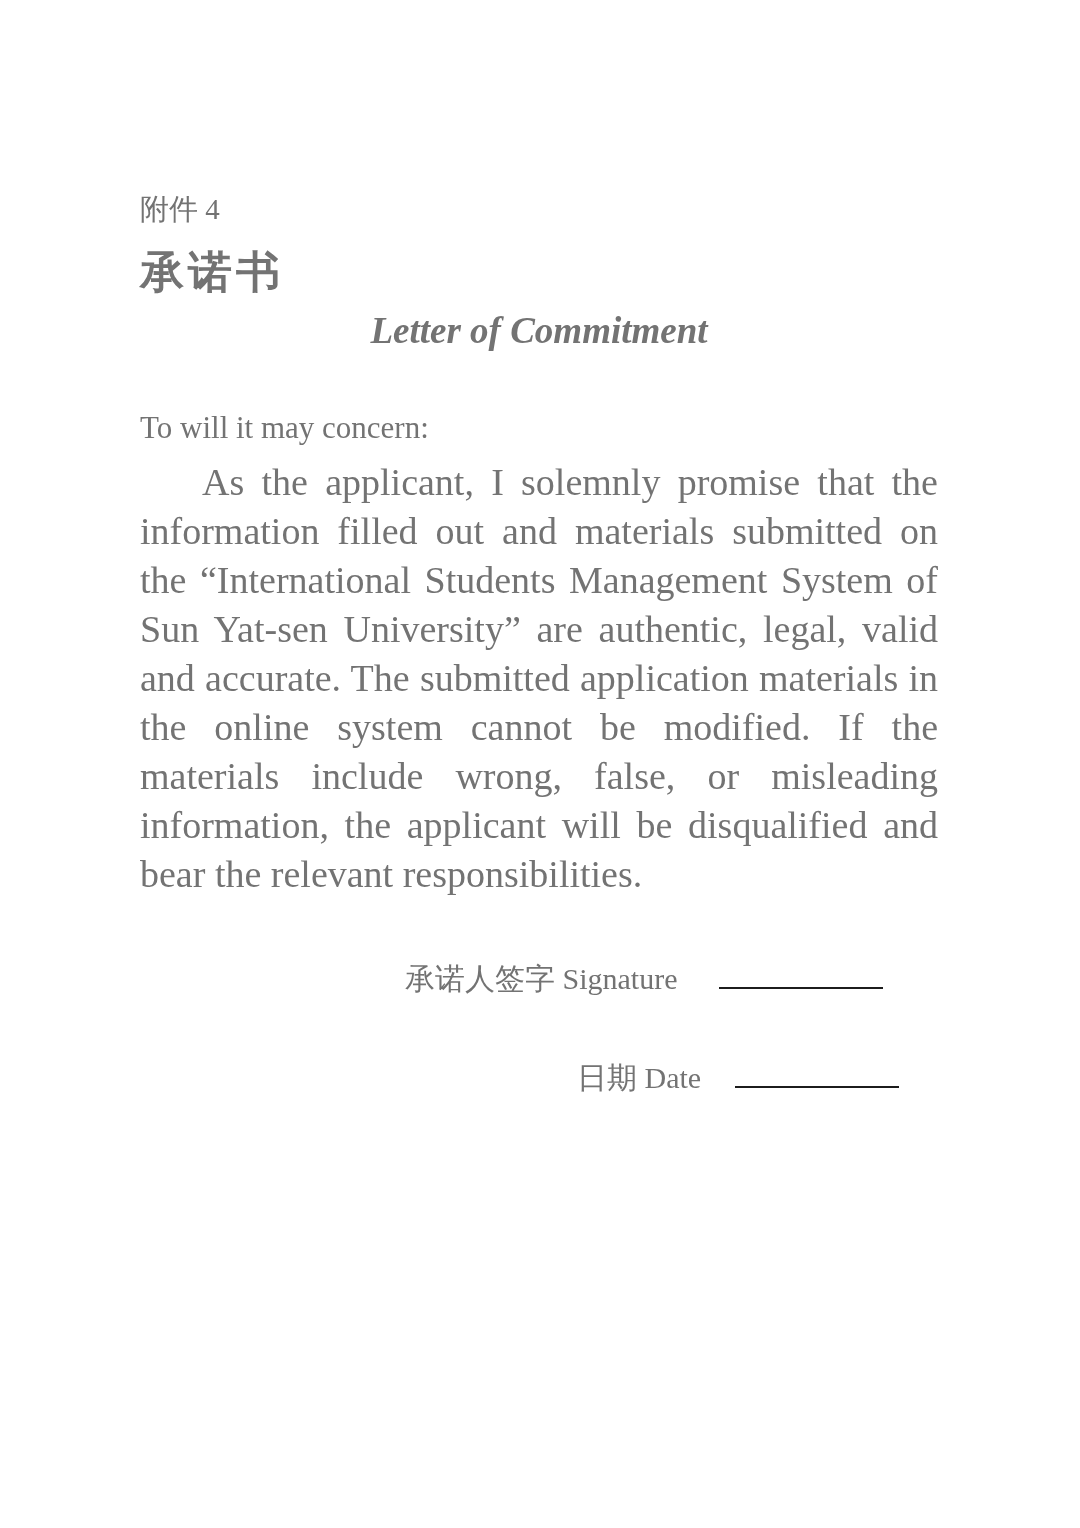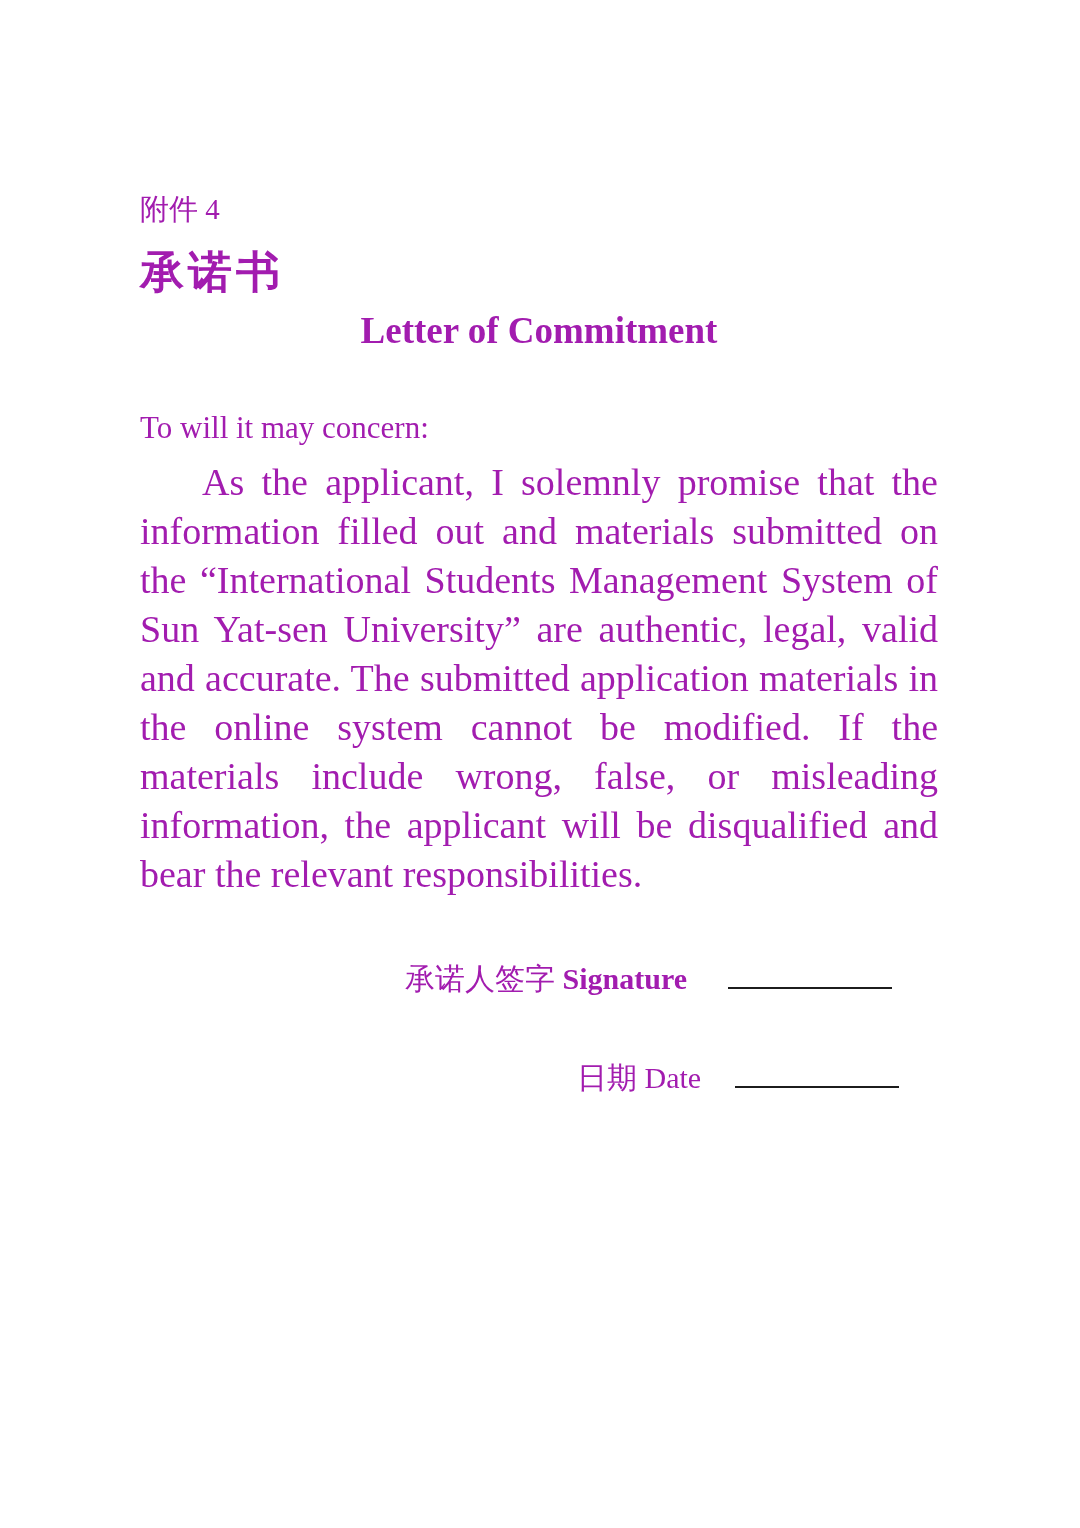--- a/index.html
+++ b/index.html
@@ -8,41 +8,42 @@
     background: #ffffff;
   }
   .page {
     position: relative;
     width: 1080px;
     height: 1528px;
     margin: 0 auto;
     background: #ffffff;
     box-sizing: border-box;
     padding: 192px 142px 0 140px;
-    color: #a21caf;
+    color: #737373;
     font-family: "Liberation Serif", "DejaVu Serif", serif;
     overflow: hidden;
   }
   .attachment-label {
     font-size: 29px;
     line-height: 34px;
   }
   .title-zh {
     margin: 22px 0 0 0;
     font-size: 44px;
     font-weight: bold;
     letter-spacing: 4px;
     line-height: 50px;
   }
   .title-en {
     margin: 10px 0 0 0;
     text-align: center;
     font-size: 37px;
     font-weight: bold;
     line-height: 46px;
+    font-style: italic;
   }
   .para-zh {
     margin: 64px 0 0 0;
     font-size: 30px;
     line-height: 50px;
     letter-spacing: 1.5px;
     text-align: justify;
     text-indent: 2em;
   }
   .salutation {
@@ -62,21 +63,21 @@
     font-size: 30px;
     line-height: 42px;
     white-space: nowrap;
   }
   .date-row {
     margin: 56px 0 0 437px;
     font-size: 30px;
     line-height: 42px;
     white-space: nowrap;
   }
-  .label-en-bold { font-weight: bold; }
+  .label-en-bold { font-weight: normal; }
   .blank-line {
     display: inline-block;
     width: 164px;
     border-bottom: 2px solid #1c1c1c;
     margin-left: 34px;
     vertical-align: baseline;
     height: 30px;
   }
   .date-row .blank-line { margin-left: 26px; }
 </style>

